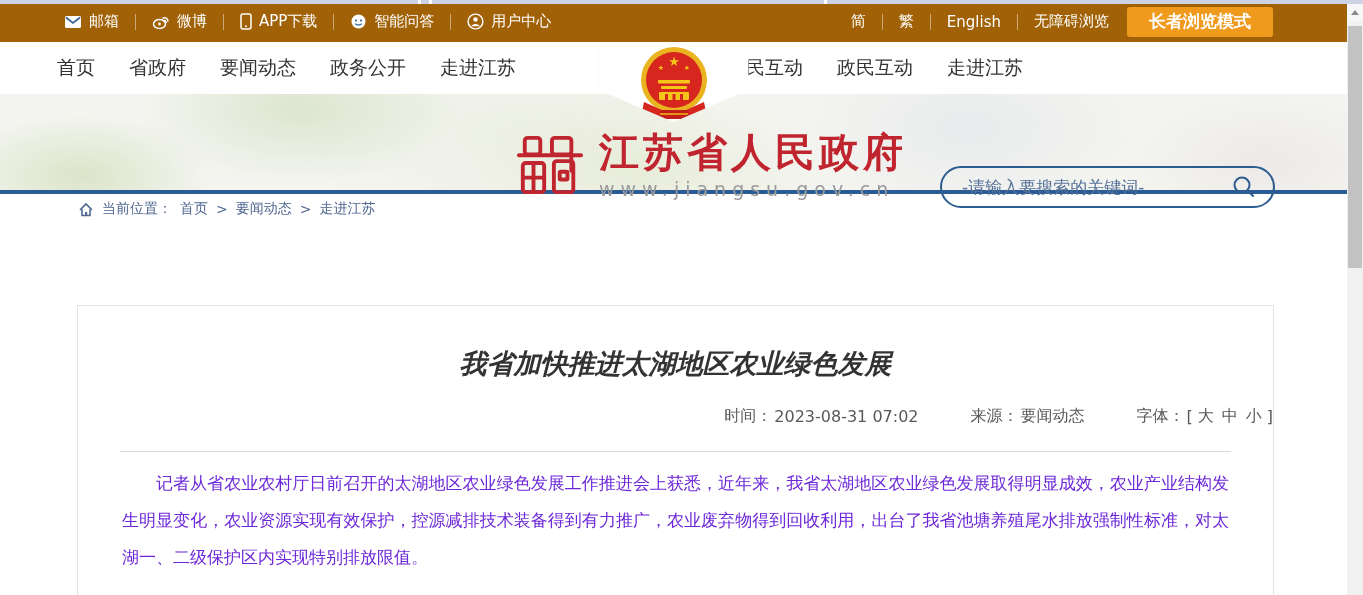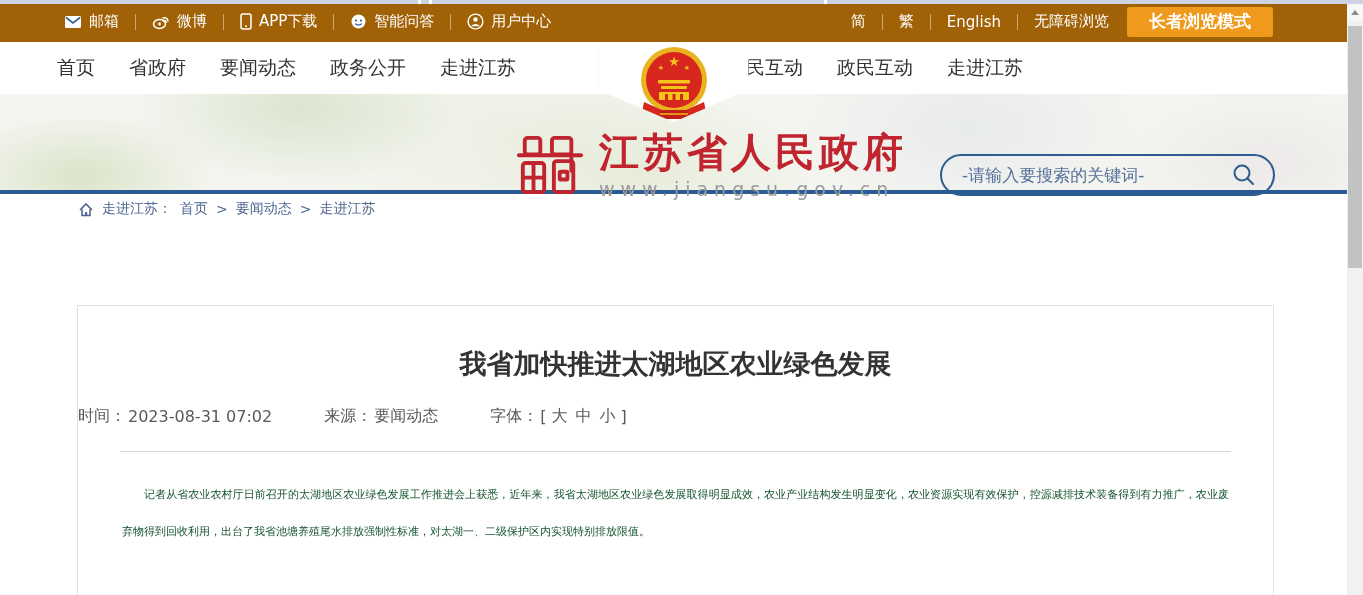--- a/index.html
+++ b/index.html
@@ -53,44 +53,44 @@
       radial-gradient(ellipse 190px 90px at 6% 85%, rgba(160,190,110,.30), transparent 70%),
       radial-gradient(ellipse 230px 110px at 22% 15%, rgba(150,185,115,.26), transparent 70%),
       radial-gradient(ellipse 260px 120px at 48% 80%, rgba(195,210,150,.22), transparent 70%),
       radial-gradient(ellipse 250px 130px at 72% 35%, rgba(205,210,228,.30), transparent 70%),
       radial-gradient(ellipse 220px 110px at 94% 70%, rgba(218,205,214,.28), transparent 70%),
       radial-gradient(ellipse 320px 150px at 38% 40%, rgba(228,234,214,.45), transparent 70%); padding-left: 40px; }
   .brand { position:absolute; left:515px; top:36px; display:flex; align-items:center; gap:14px; }
   .brand-text { display:flex; flex-direction:column; }
   .site-title { font-size:40px; font-weight:bold; color:#c0252f; letter-spacing:4px; line-height:1.1; }
   .site-url { font-size:19px; font-weight:normal; color:#9a9a9a; letter-spacing:6px; margin-top:4px; }
-  .searchbox { position:absolute; right:72px; top:60px; width:335px; height:42px;
+  .searchbox { position:absolute; right:72px; top:72px; width:335px; height:42px;
     border:2px solid #2d5c8e; border-radius:21px; display:flex; align-items:center;
     padding:0 14px 0 20px; background:transparent; }
   .search-input { flex:1; border:none; outline:none; background:transparent; font-size:17px;
     color:#33608e; font-family:inherit; }
   .search-input::placeholder { color:#56719a; opacity:1; }
   .search-btn { background:none; border:none; cursor:pointer; padding:2px; display:flex; }
 
   
   .breadcrumb-bar { height:30px; background:#fff; display:flex; align-items:center; gap:8px;
     padding-left:78px; font-size:14px; color:#4f6690; }
   .crumb { cursor:pointer; }
   .crumb-sep { color:#4f6690; }
 
   
   .card { position:absolute; left:77px; top:305px; width:1197px; height:340px;
     background:#fff; border:1px solid #e2e2e2; }
-  .art-title { margin-top:40px; text-align:center; font-size:27px; font-weight:bold; color:#333; }
-  .art-meta { margin-top:24px; display:flex; justify-content:flex-start; gap:52px;
+  .art-title { margin-top:40px; text-align:center; font-size:27px; font-weight:bold; color:#333;font-style:italic; }
+  .art-meta { margin-top:24px; display:flex; justify-content:flex-end; gap:52px;
     font-size:16px; color:#595959; }
   .meta-group { display:flex; align-items:center; gap:2px; white-space:nowrap; }
   .font-size-btn { cursor:pointer; margin:0 3px; }
   .art-divider { height:1px; background:#d9d9d9; margin:24px 42px 0; }
-  .art-body { margin:24px 44px 0; font-size:11px; line-height:37px; color:#14532d;
+  .art-body { margin:13px 44px 0; font-size:17px; line-height:37px; color:#6d28d9;
     text-align:justify; text-indent:2em; }
 
   .icon { display:inline-flex; flex-shrink:0; }
 </style>
 </head>
 <body>
 
 <div class="stage">
 
   <div class="browser-strip"></div>
@@ -243,21 +243,21 @@
     </div>
 
     <div class="breadcrumb-bar">
       <span class="icon">
         <svg width="16" height="15" viewBox="0 0 16 15">
             <path d="M2 8 L8 2 L14 8" fill="none" stroke="#4f6690" stroke-width="1.6"></path>
             <path d="M4 7.2 V13.5 H12 V7.2" fill="none" stroke="#4f6690" stroke-width="1.6"></path>
             <rect x="7" y="10" width="2.2" height="3.5" fill="#4f6690"></rect>
           </svg>
       </span>
-      <span>走进江苏：</span>
+      <span>当前位置：</span>
       <span class="crumb">首页</span>
       <span class="crumb-sep">&gt;</span>
       <span class="crumb">要闻动态</span>
       <span class="crumb-sep">&gt;</span>
       <span class="crumb">走进江苏</span>
     </div>
   </div>
 
   <div class="card">
     <h1 class="art-title">我省加快推进太湖地区农业绿色发展</h1>

